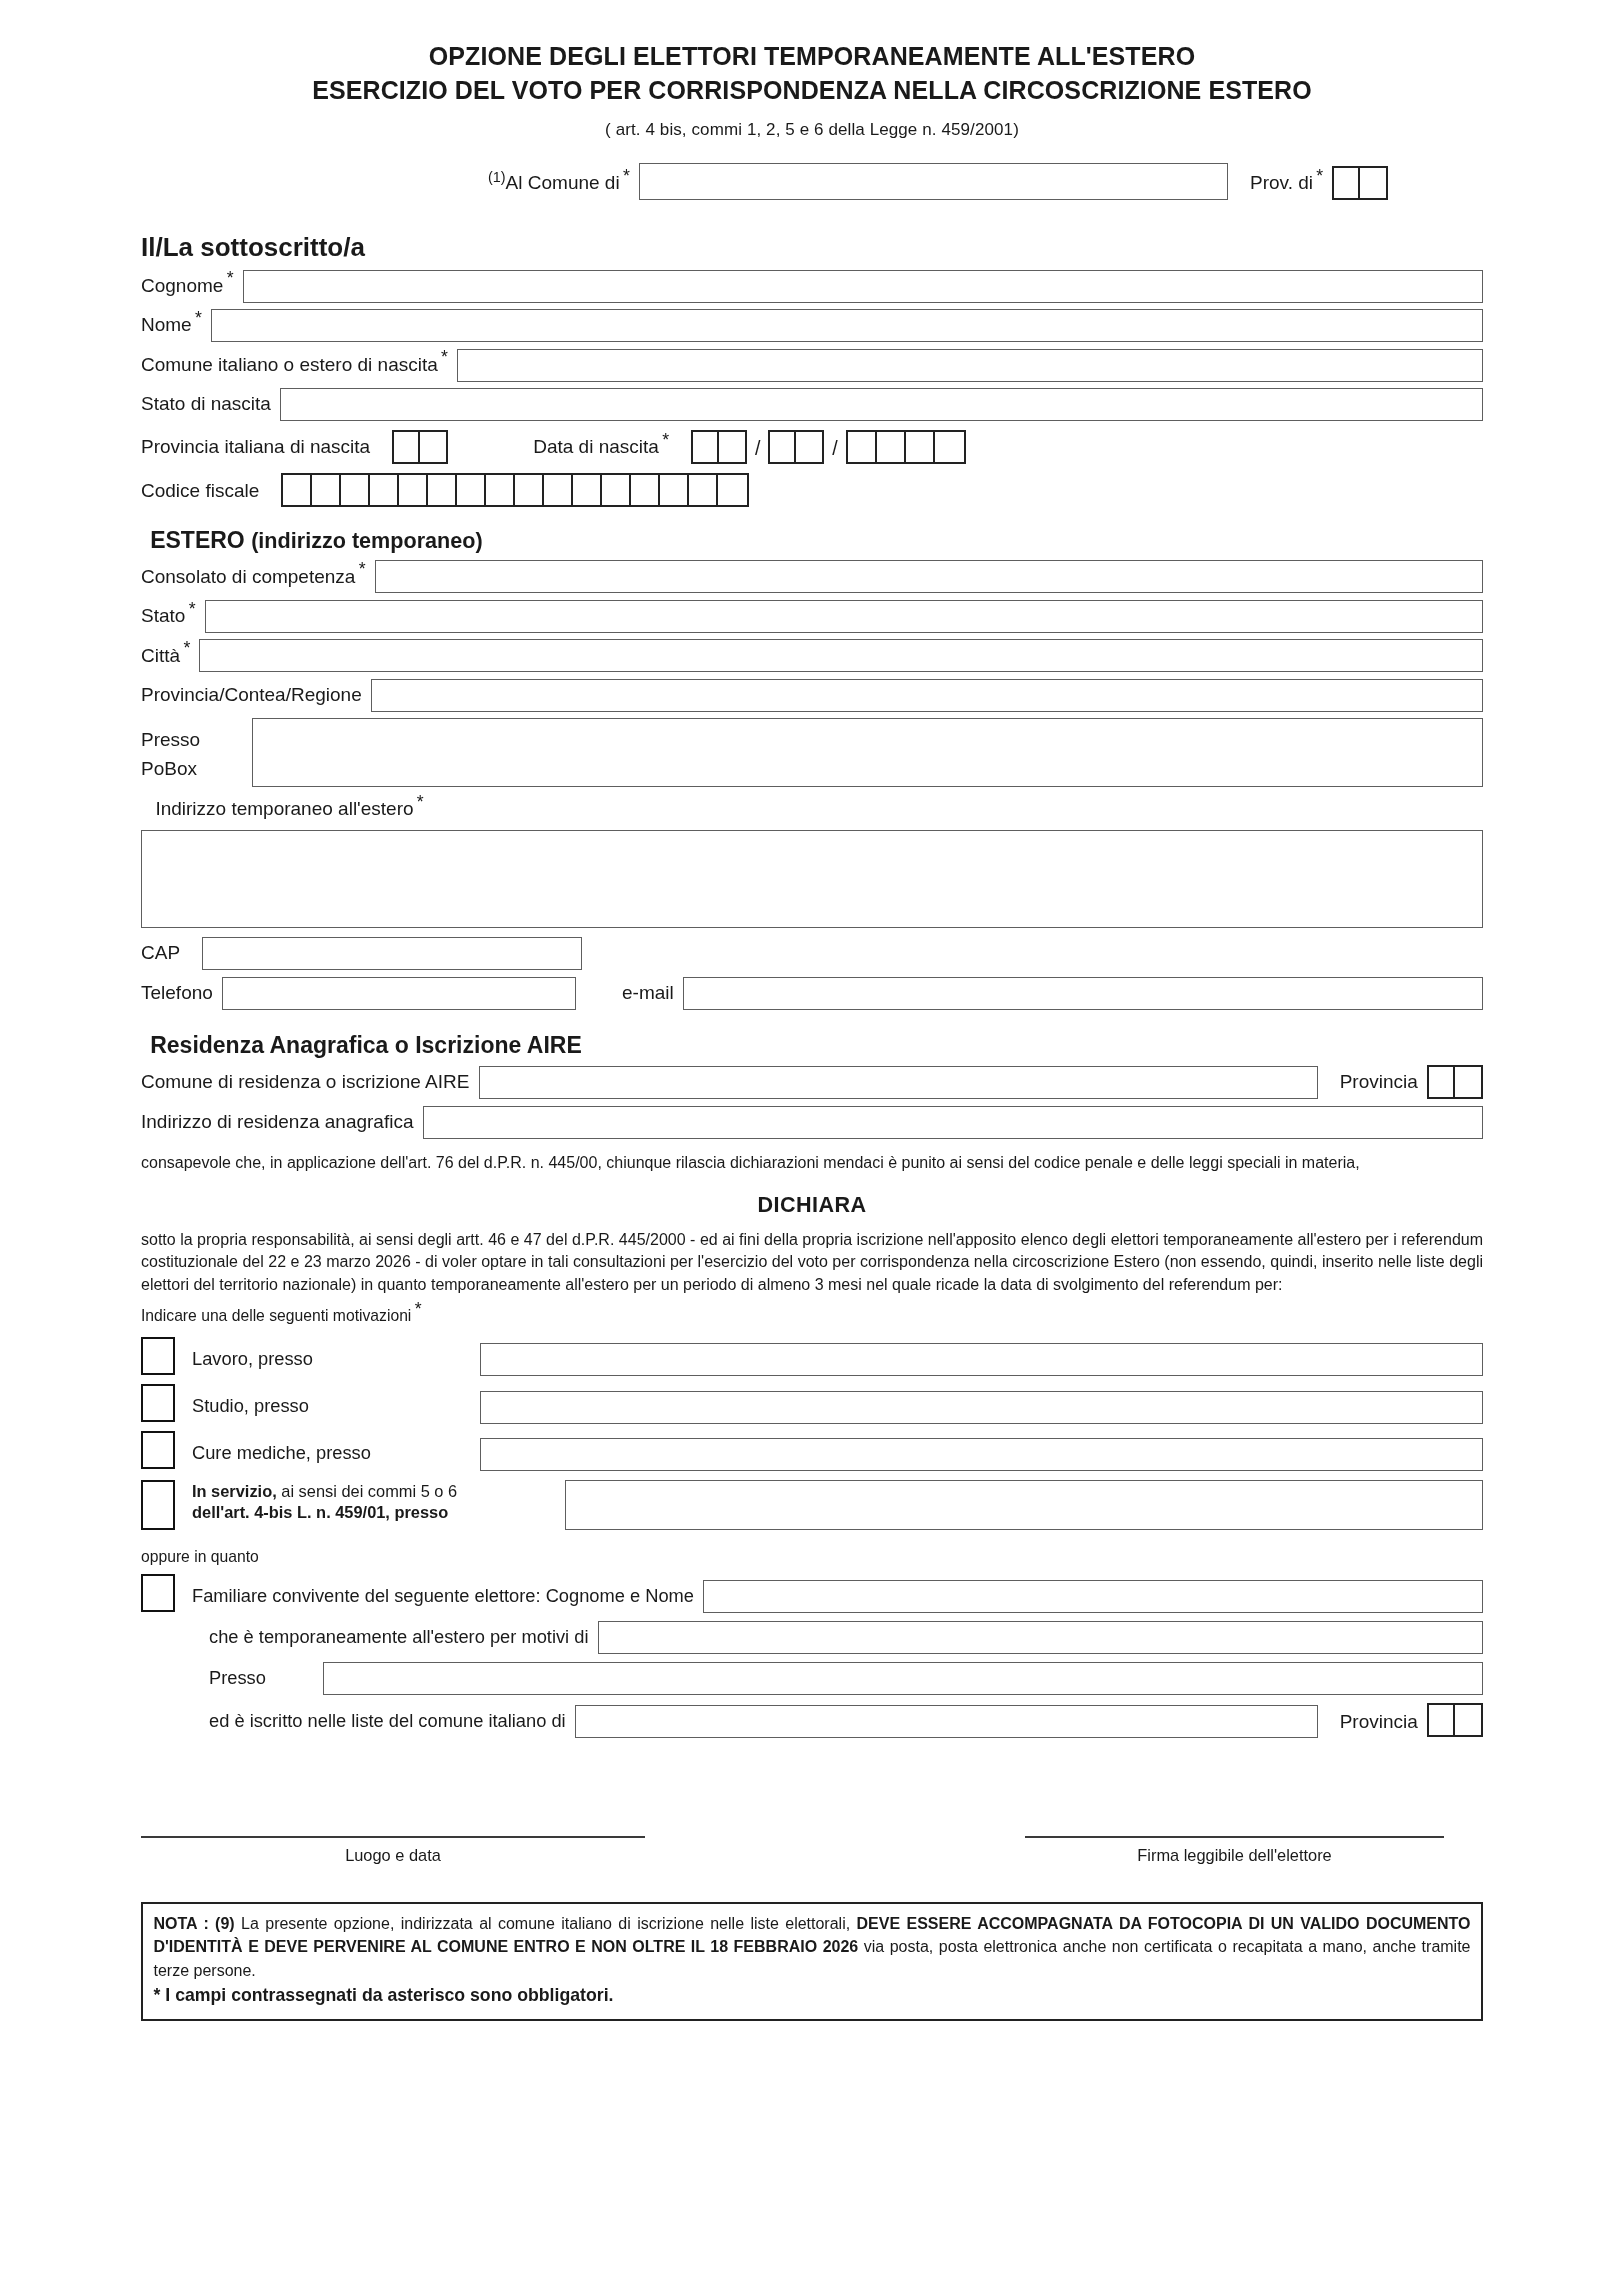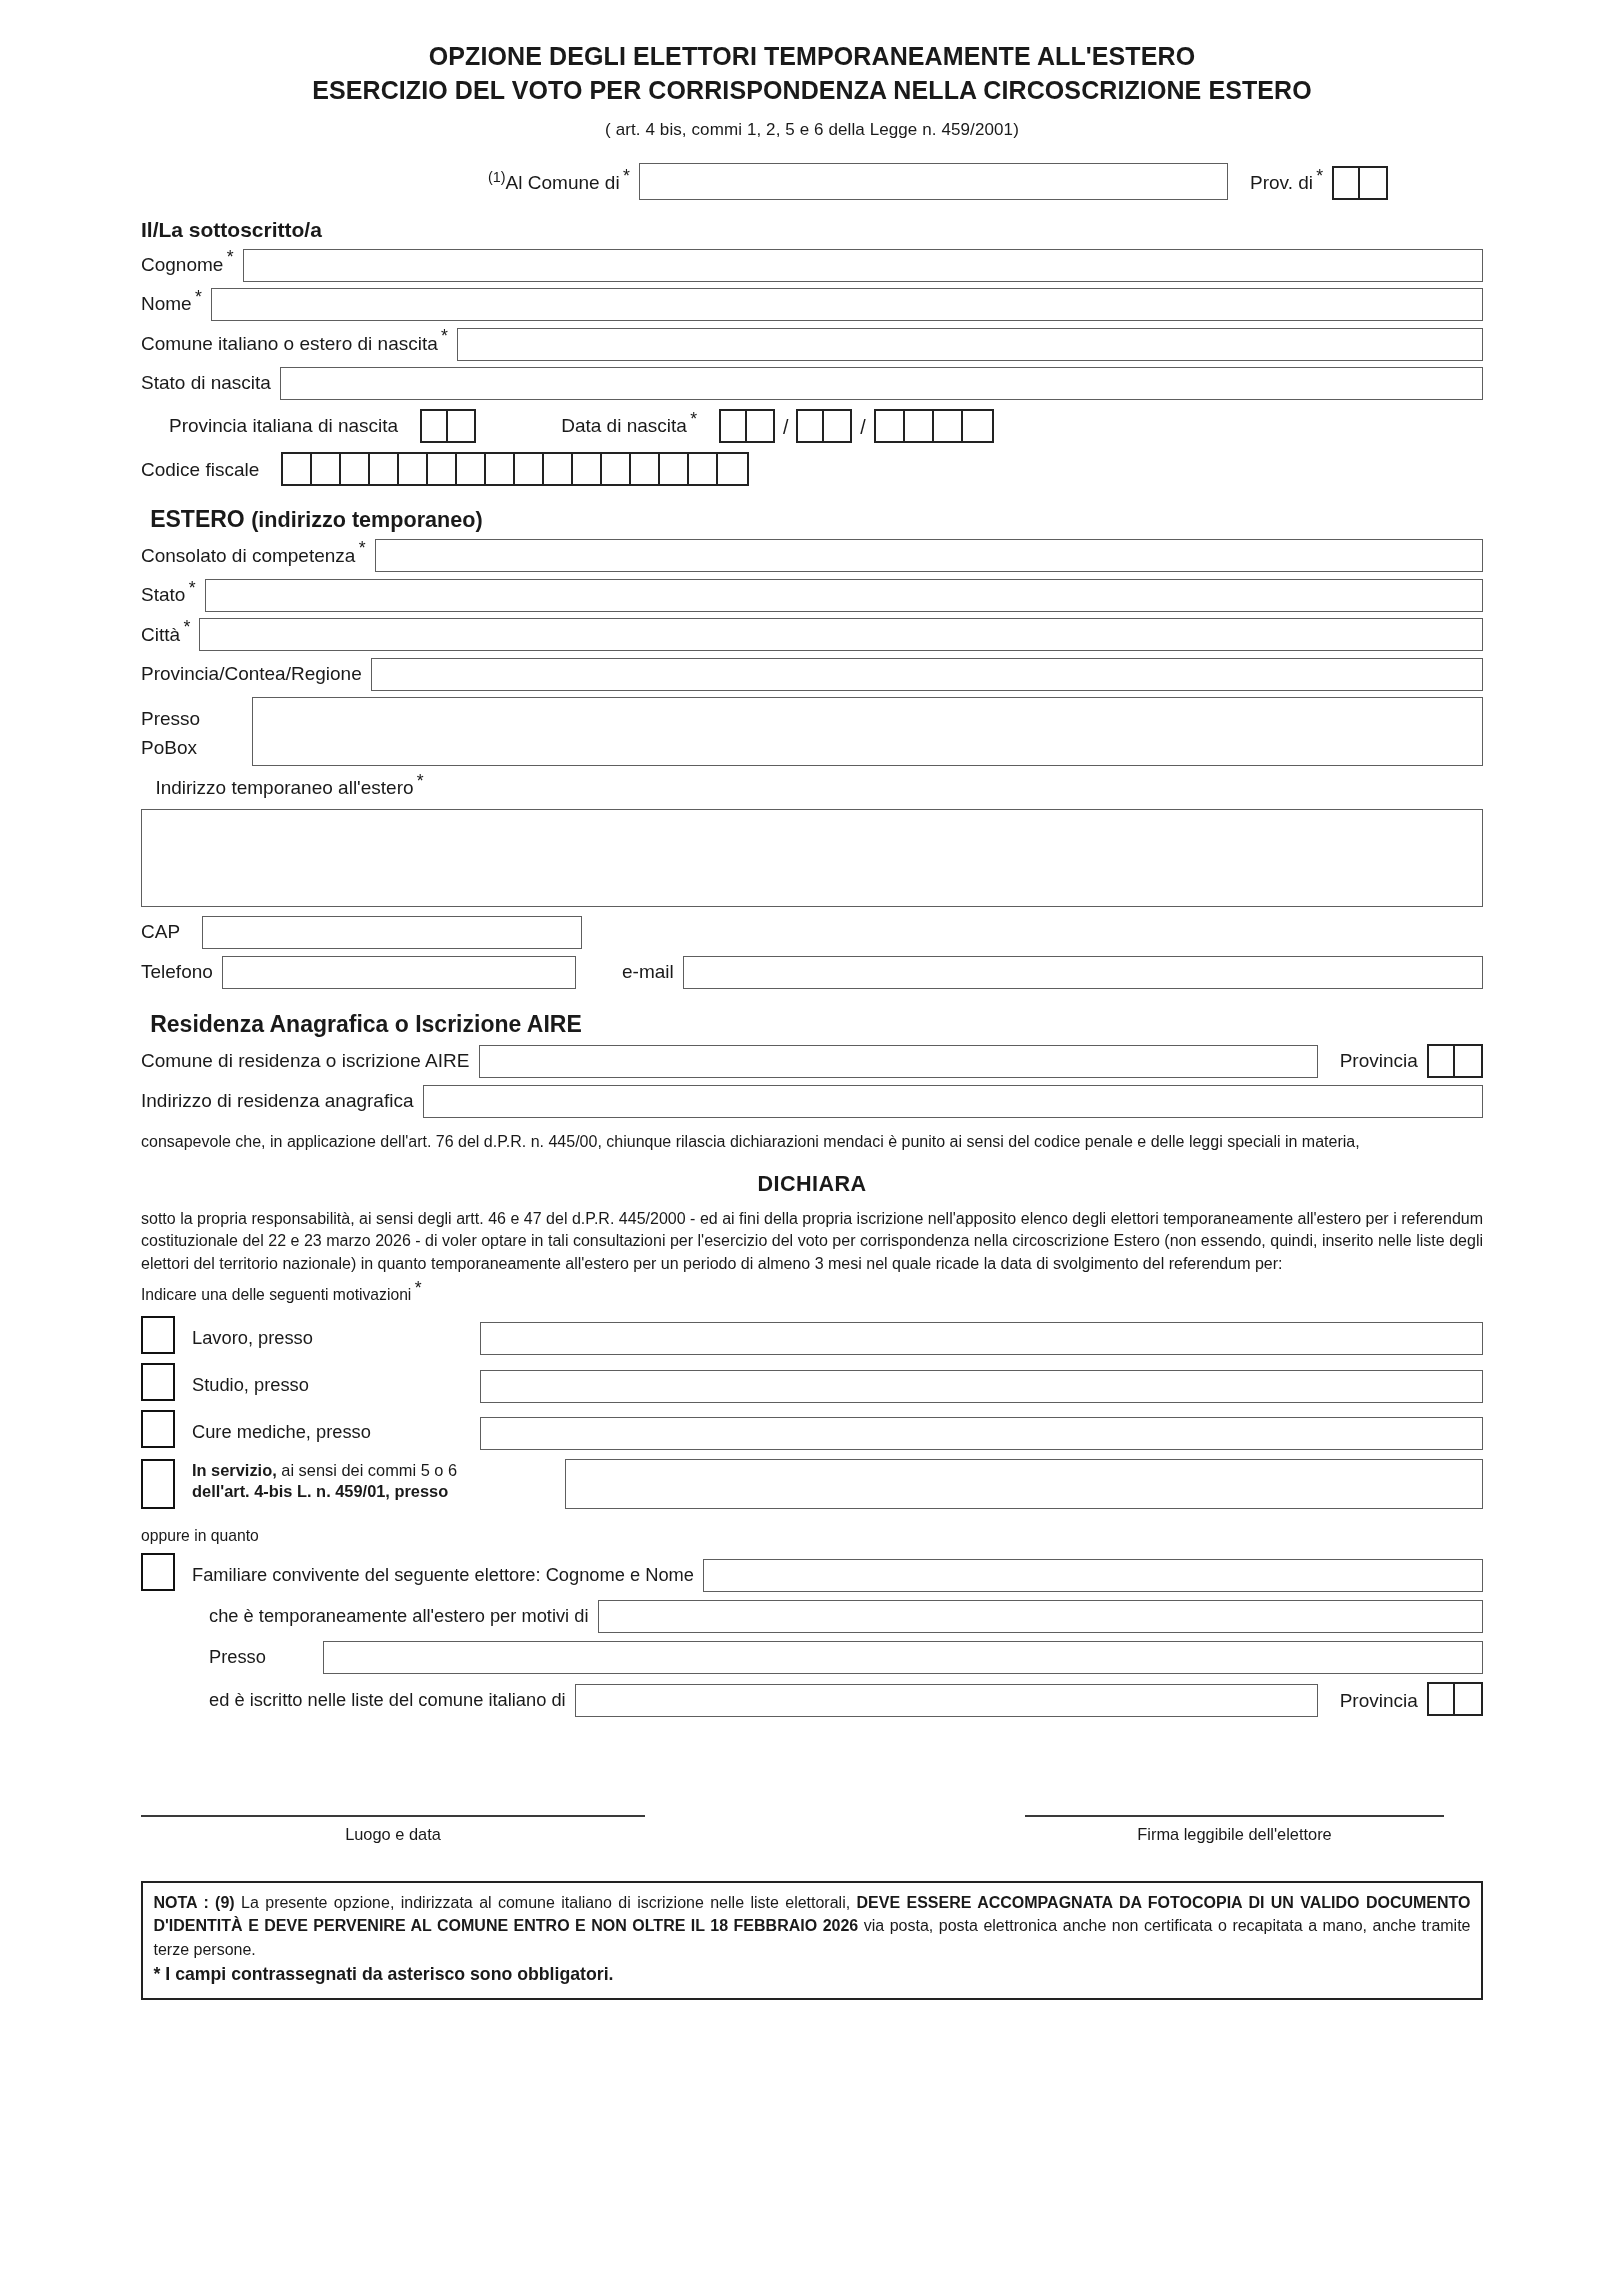--- a/index.html
+++ b/index.html
@@ -214,21 +214,21 @@
       <div class="fld tall" style="width:589px;flex:none;"></div>
       <div class="sp20"></div>
       <div class="lbl"><span>Prov. di</span><span class="star">*</span></div>
       <div class="sp8"></div>
       <div class="comb prov" style="flex:none;">
         <div class="cell"></div>
         <div class="cell"></div>
       </div>
     </div>
 
-    <div class="sect" style="font-size:21px;margin-top:18px;">Il/La sottoscritto/a</div>
+    <div class="sect" style="font-size:26px;margin-top:32px;">Il/La sottoscritto/a</div>
 
     <div class="row">
       <div class="lbl"><span>Cognome</span><span class="star">*</span></div>
       <div class="sp8"></div>
       <div class="fld" style="flex:1 1 auto;"></div>
     </div>
 
     <div class="row">
       <div class="lbl"><span>Nome</span><span class="star">*</span></div>
       <div class="sp8"></div>
@@ -240,21 +240,21 @@
       <div class="sp8"></div>
       <div class="fld" style="flex:1 1 auto;"></div>
     </div>
 
     <div class="row">
       <div class="lbl">Stato di nascita</div>
       <div class="sp8"></div>
       <div class="fld" style="flex:1 1 auto;"></div>
     </div>
 
-    <div class="row" style="margin-top:9.2px;margin-left:28px;">
+    <div class="row" style="margin-top:9.2px;">
       <div class="lbl">Provincia italiana di nascita</div>
       <div class="sp20"></div>
       <div class="comb prov" style="flex:none;">
         <div class="cell"></div>
         <div class="cell"></div>
       </div>
       <div style="width:85px;flex:none;"></div>
       <div class="lbl"><span>Data di nascita</span><span class="star">*</span></div>
       <div class="sp20"></div>
       <div class="comb dd" style="flex:none;">

